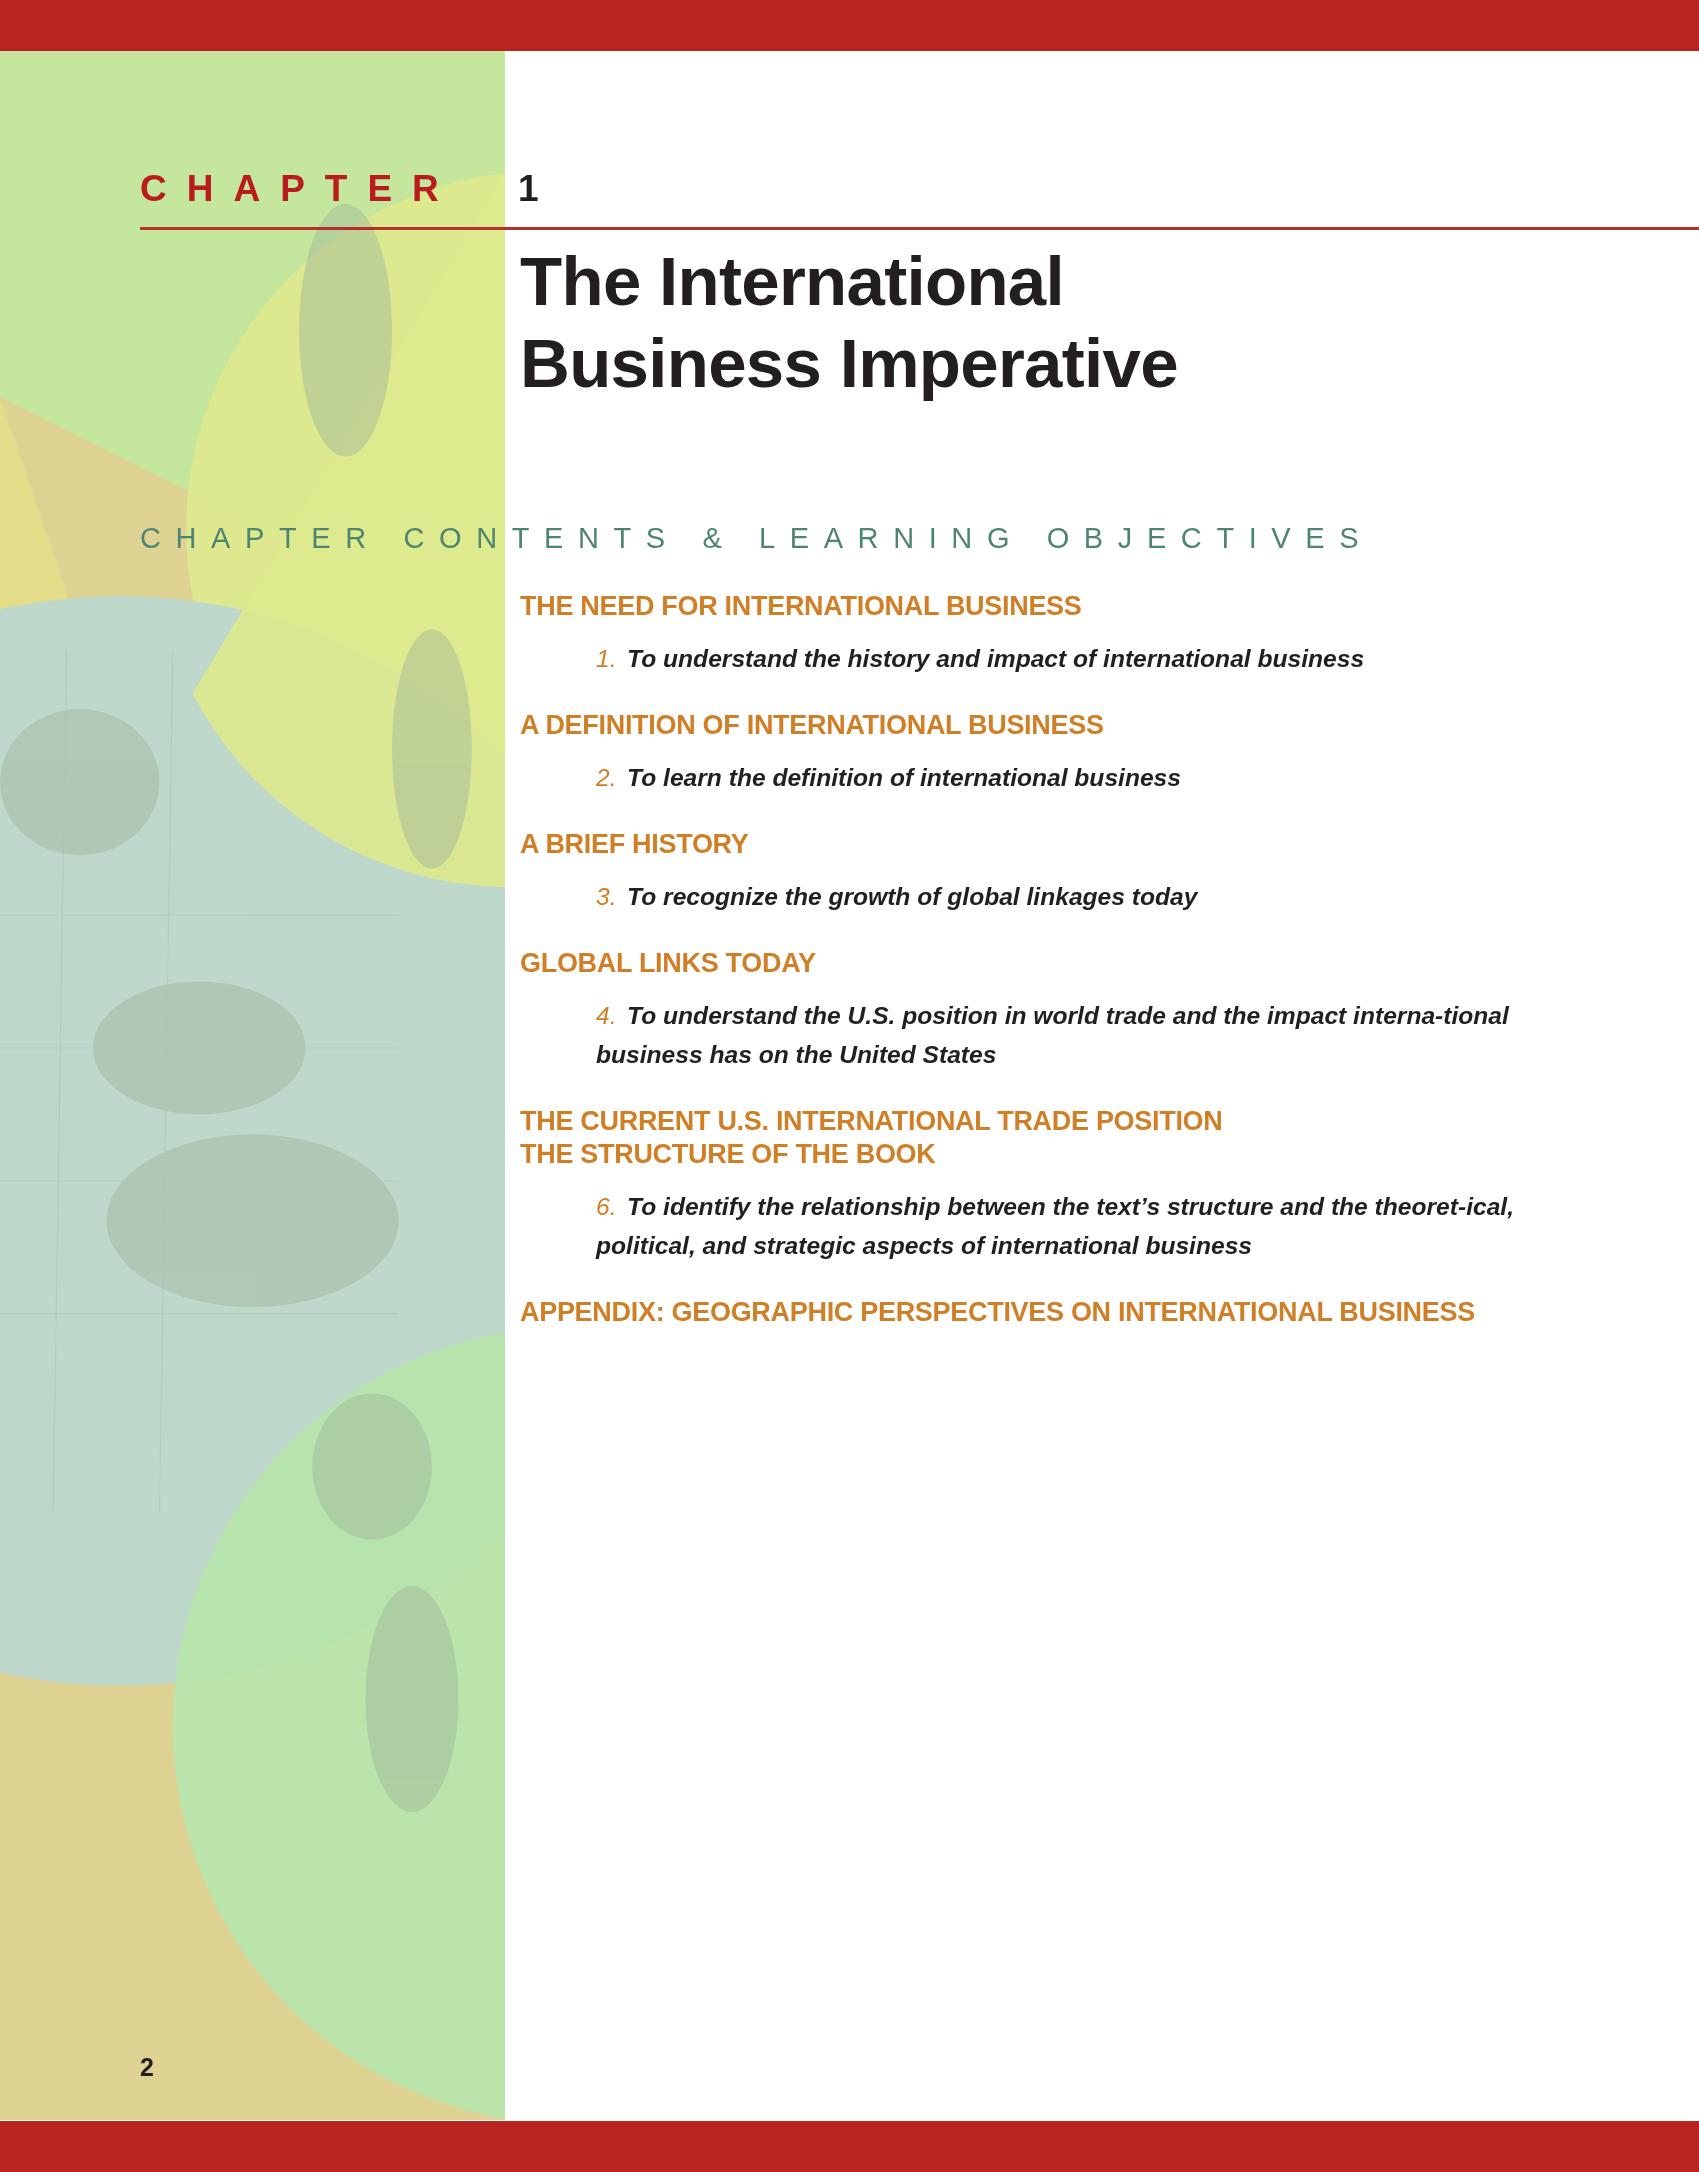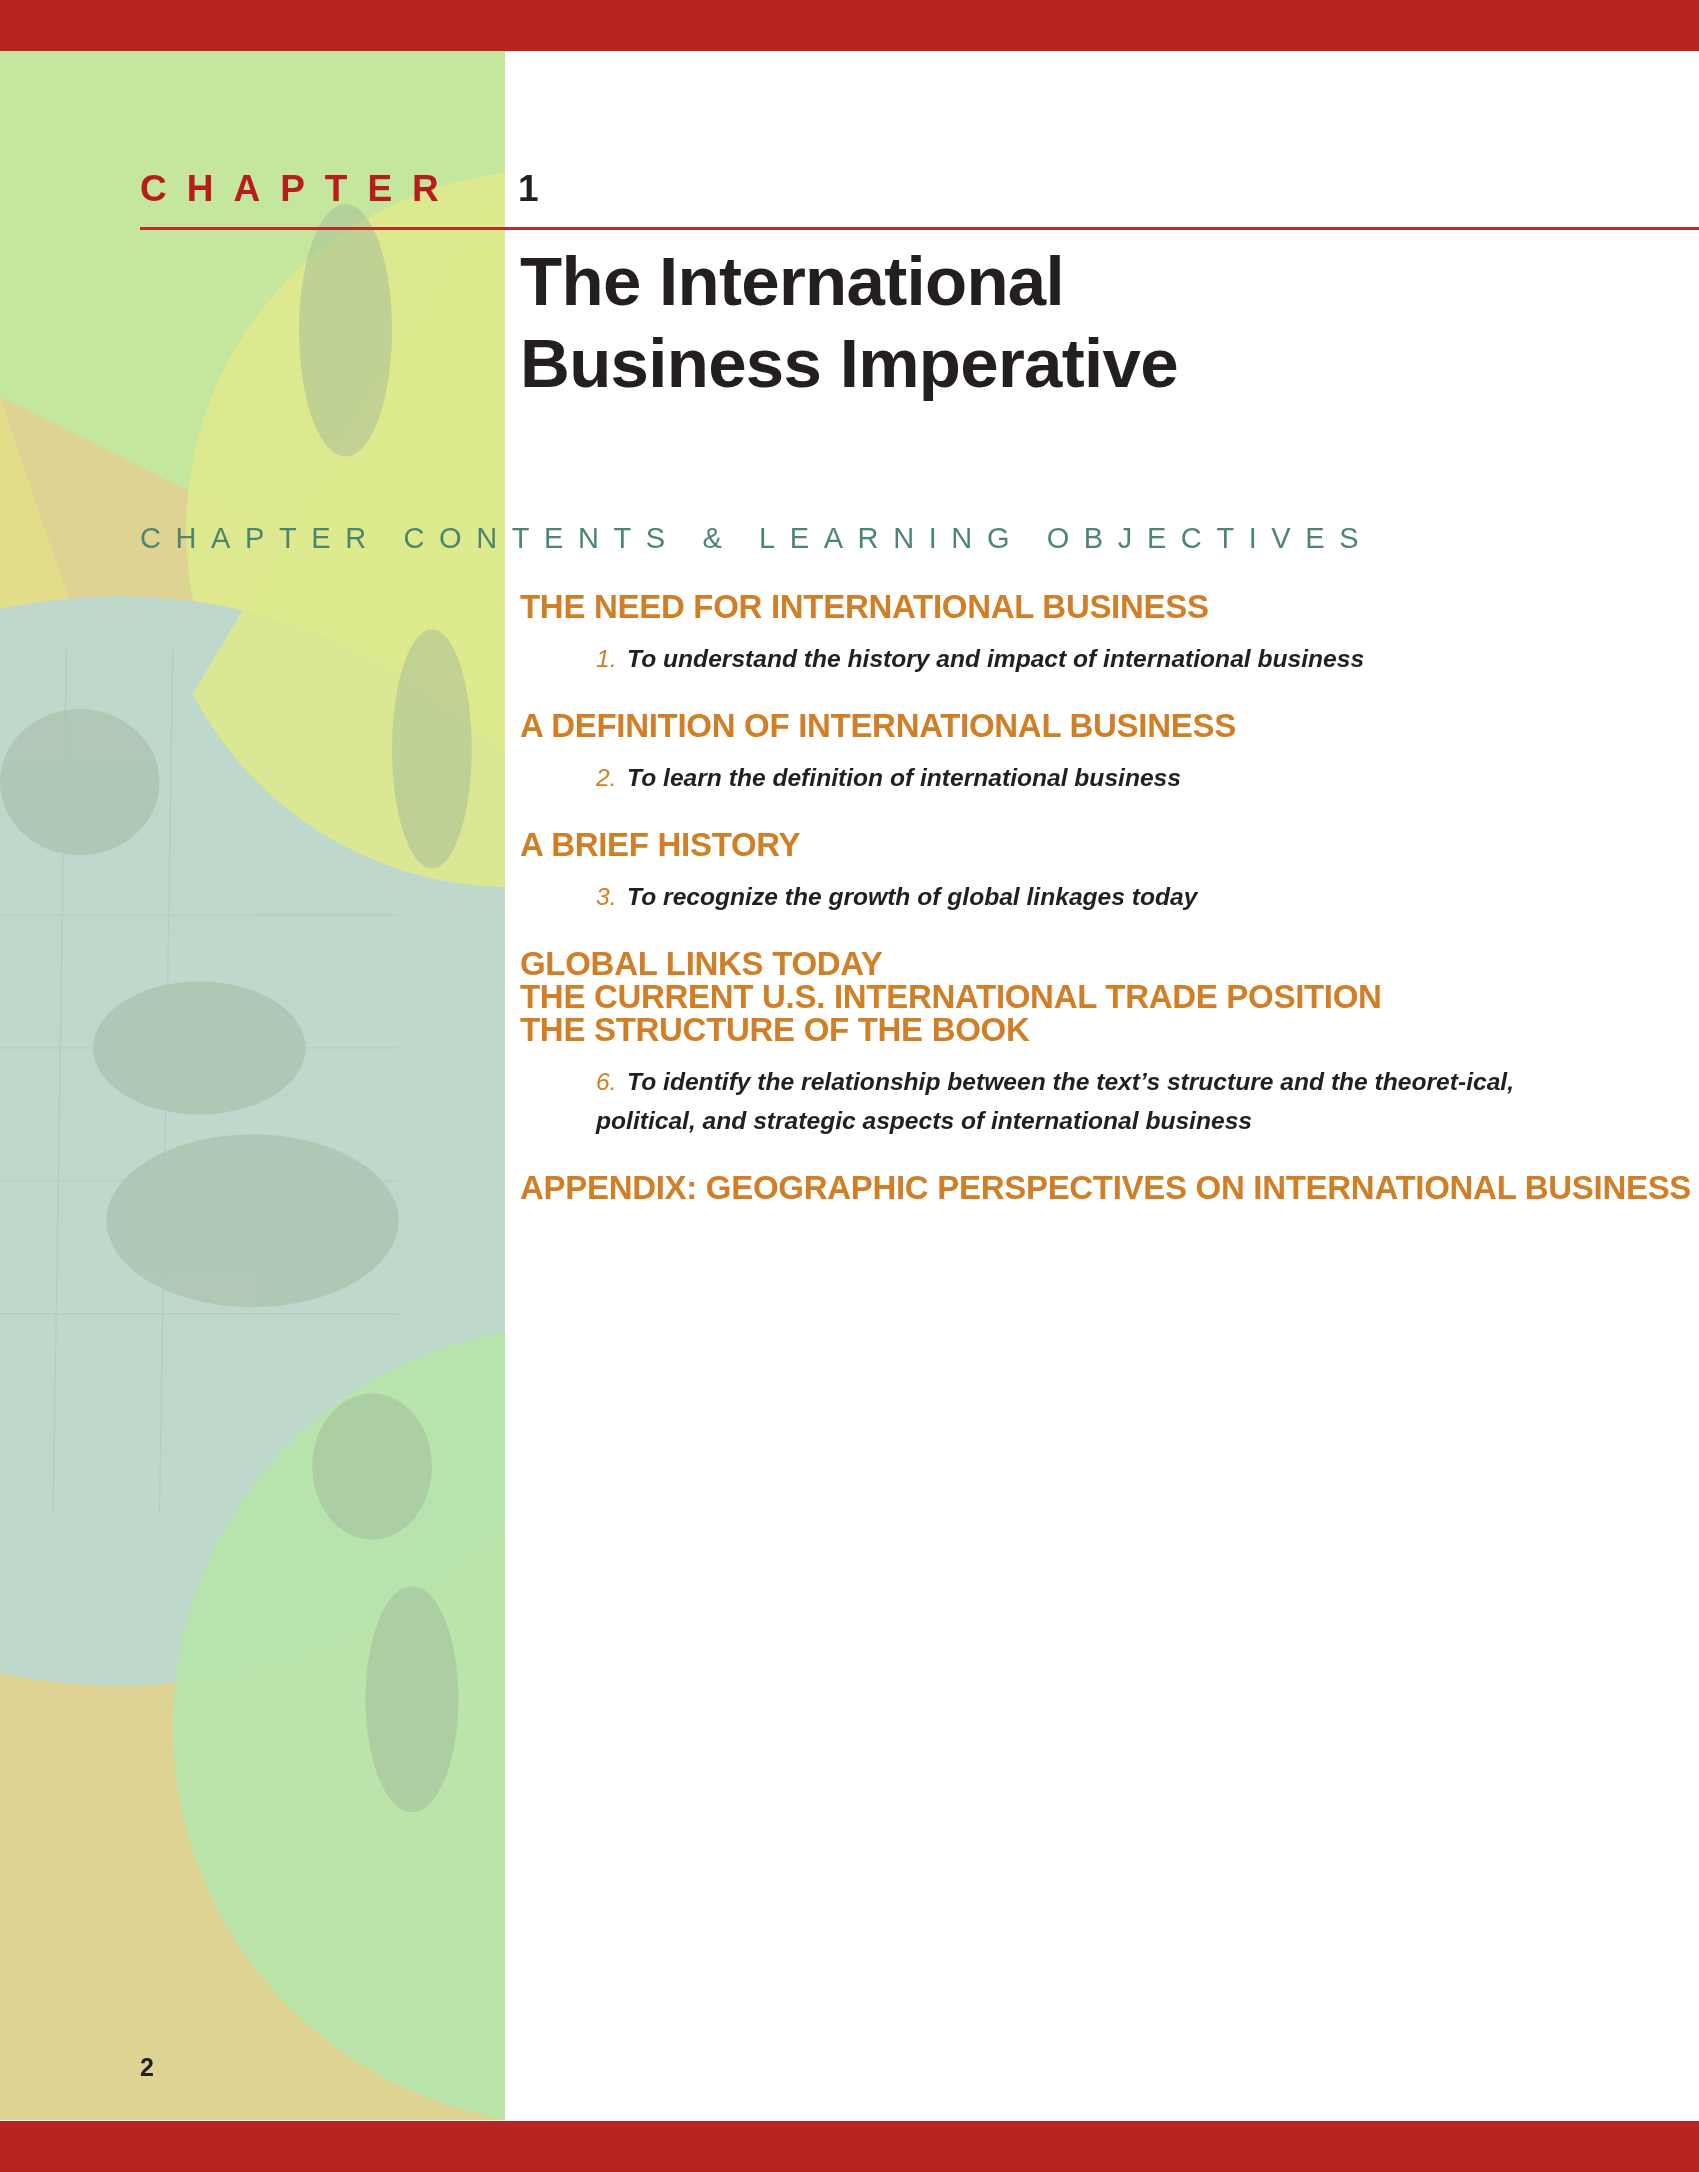--- a/index.html
+++ b/index.html
@@ -34,21 +34,21 @@
     font-size: 69px; font-weight: bold; line-height: 82px; color: #231f20;
     letter-spacing: -0.7px;
   }
   .contents-heading {
     position: absolute; left: 140px; top: 522px;
     font-size: 29px; font-weight: normal; letter-spacing: 14.6px; color: #4e8570;
     white-space: nowrap;
   }
   .toc { position: absolute; left: 520px; top: 590px; width: 984px; }
   .toc-section {
-    font-size: 33px; font-weight: bold; color: #d17f26; line-height: 33px;
+    font-size: 27px; font-weight: bold; color: #d17f26; line-height: 33px;
     white-space: nowrap; letter-spacing: -0.3px;
   }
   .toc-objective {
     margin-left: 76px; margin-top: 16px; margin-bottom: 31px;
     font-size: 24.6px; font-weight: bold; font-style: italic; color: #231f20;
     line-height: 39px; width: 931px;
   }
   .toc-objective .num { color: #d17f26; font-weight: normal; margin-right: 10.6px; }
   .toc-section.appendix { margin-top: 12px; }
   .page-number {
@@ -118,20 +118,23 @@
   <div class="toc-objective">
     <span class="num">2.</span><span>To learn the definition of international business</span>
   </div>
 
   <div class="toc-section">A BRIEF HISTORY</div>
   <div class="toc-objective">
     <span class="num">3.</span><span>To recognize the growth of global linkages today</span>
   </div>
 
   <div class="toc-section">GLOBAL LINKS TODAY</div>
+  <div class="toc-objective">
+    <span class="num">4.</span><span>To understand the U.S. position in world trade and the impact interna-tional business has on the United States</span>
+  </div>
 
   <div class="toc-section">THE CURRENT U.S. INTERNATIONAL TRADE POSITION</div>
 
   <div class="toc-section">THE STRUCTURE OF THE BOOK</div>
   <div class="toc-objective">
     <span class="num">6.</span><span>To identify the relationship between the text’s structure and the theoret-ical, political, and strategic aspects of international business</span>
   </div>
 
   <div class="toc-section appendix">APPENDIX: GEOGRAPHIC PERSPECTIVES ON INTERNATIONAL BUSINESS</div>
 </div>

